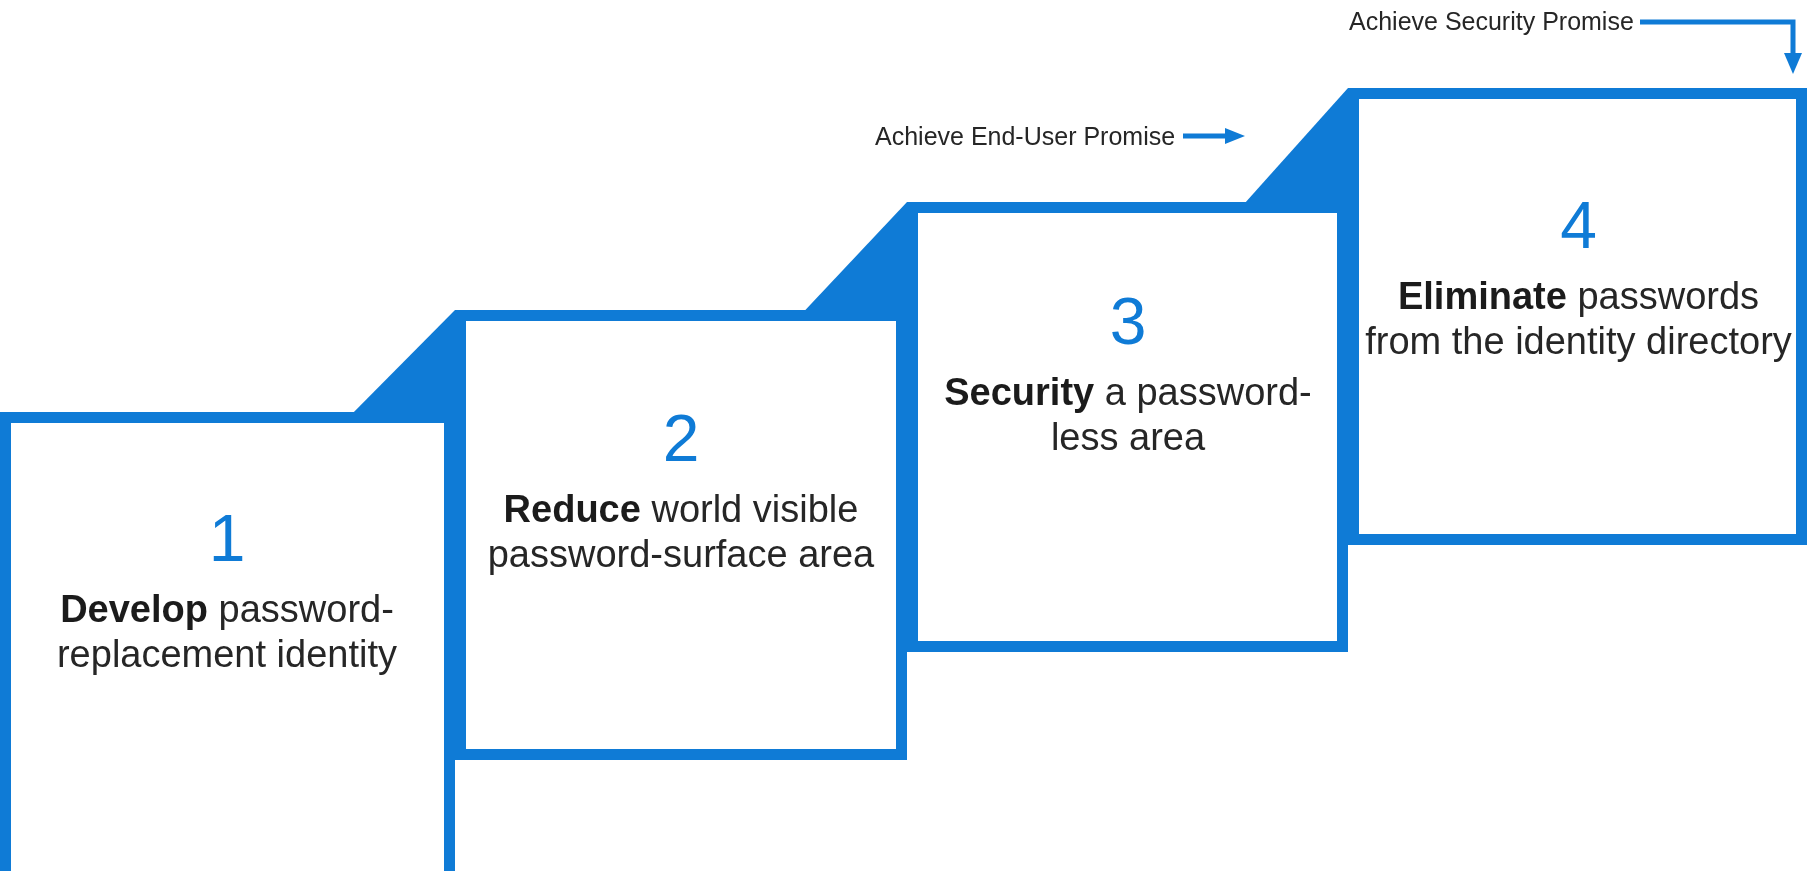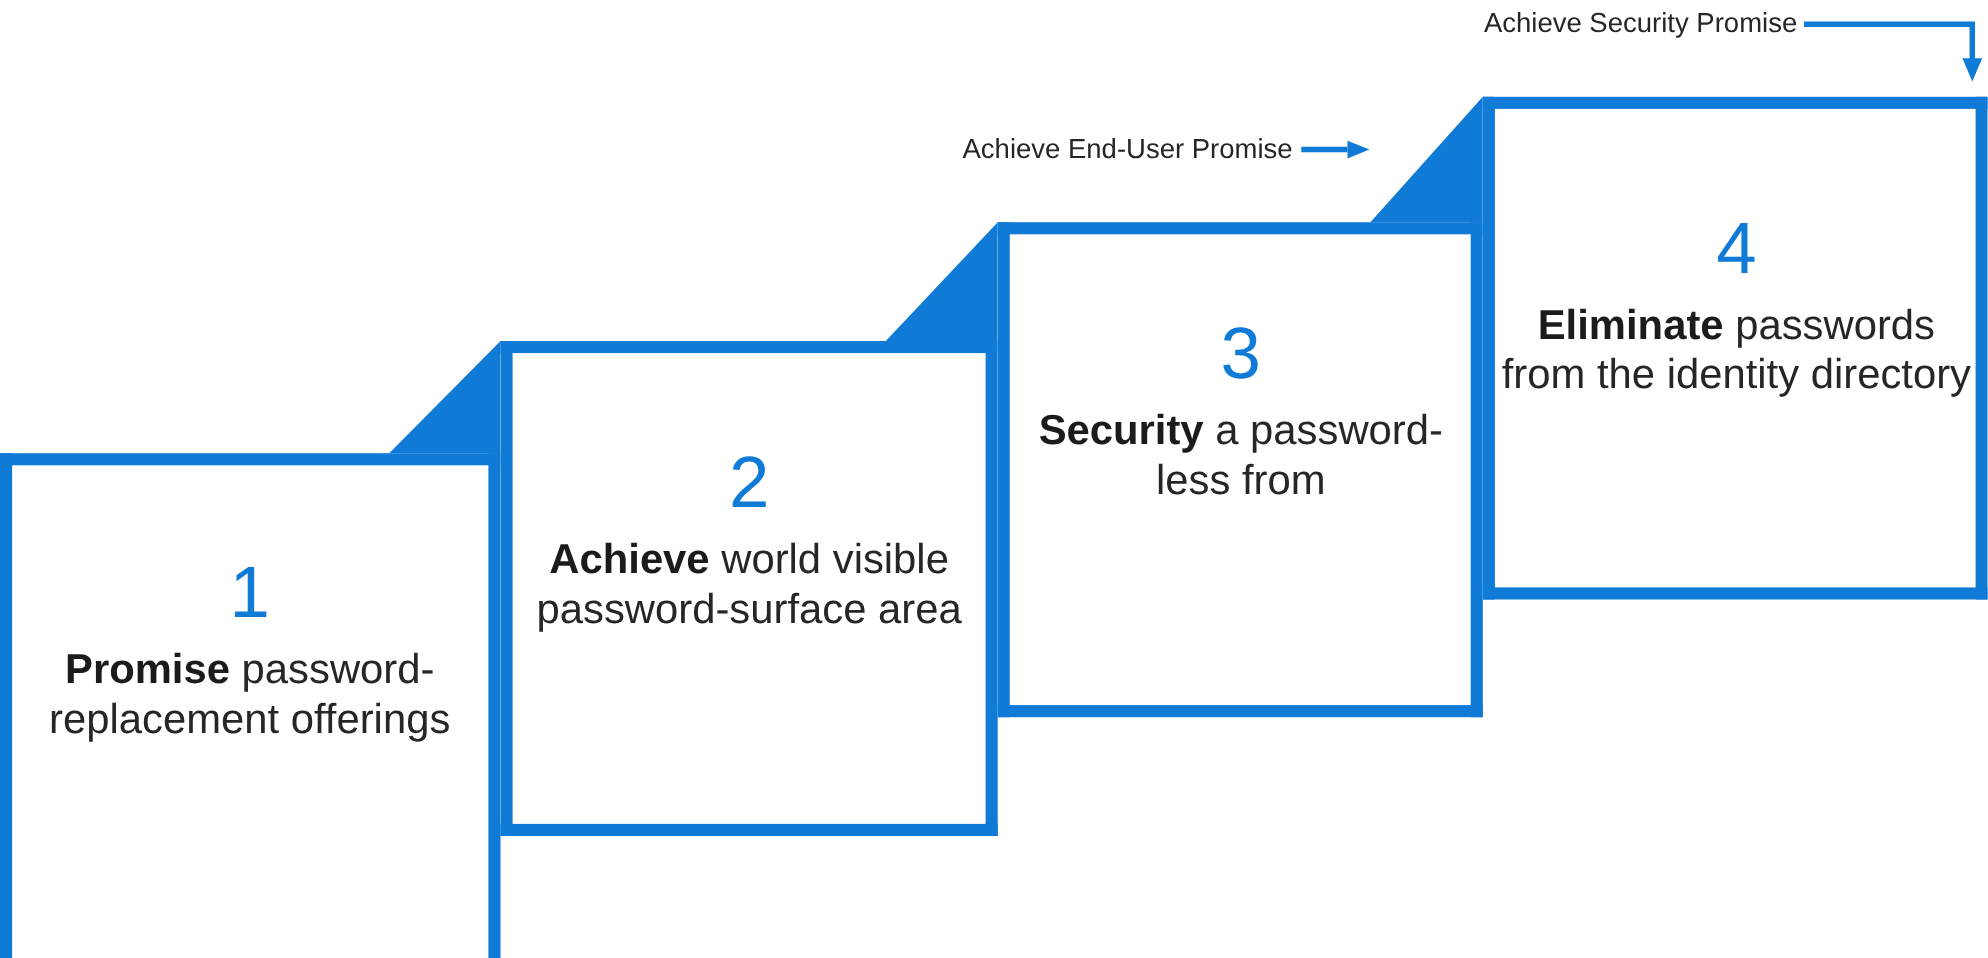--- a/index.html
+++ b/index.html
@@ -116,31 +116,31 @@
     </g>
 
     <g>
       <path d="M 1640 22 H 1793 V 55" stroke="#0F7BD6" stroke-width="5" fill="none"></path>
       <polygon fill="#0F7BD6" points="1784,53 1802,53 1793,74"></polygon>
     </g>
   </svg>
 
   <div class="step-text" id="step-1-text">
     <span class="step-num">1</span>
-    <span class="step-body"><b>Promise</b><span> password-replacement offerings</span></span>
+    <span class="step-body"><b>Develop</b><span> password-replacement identity</span></span>
   </div>
 
   <div class="step-text" id="step-2-text">
     <span class="step-num">2</span>
-    <span class="step-body"><b>Achieve</b><span> world visible password-surface area</span></span>
+    <span class="step-body"><b>Reduce</b><span> world visible password-surface area</span></span>
   </div>
 
   <div class="step-text" id="step-3-text">
     <span class="step-num">3</span>
-    <span class="step-body"><b>Security</b><span> a password-less from</span></span>
+    <span class="step-body"><b>Security</b><span> a password-less area</span></span>
   </div>
 
   <div class="step-text" id="step-4-text">
     <span class="step-num">4</span>
     <span class="step-body"><b>Eliminate</b><span> passwords from the identity directory</span></span>
   </div>
 
   <div class="promise-label" id="promise-enduser-label">Achieve End-User Promise</div>
   <div class="promise-label" id="promise-security-label">Achieve Security Promise</div>
 

